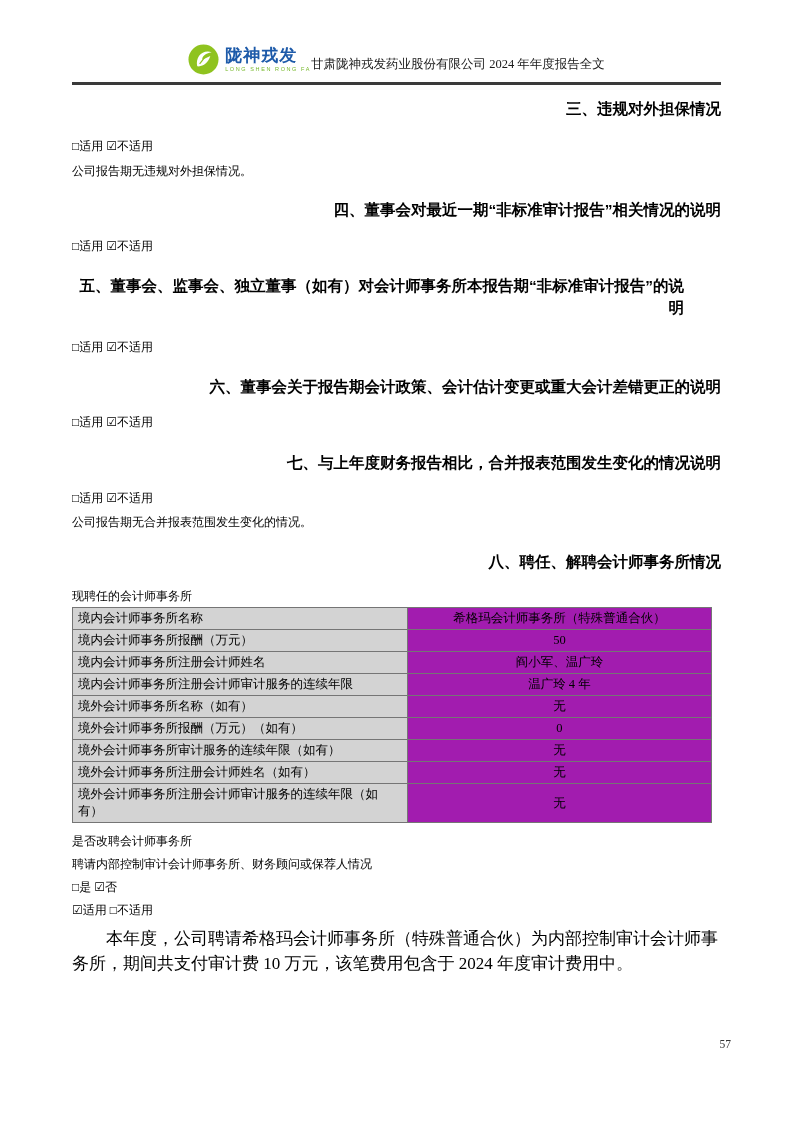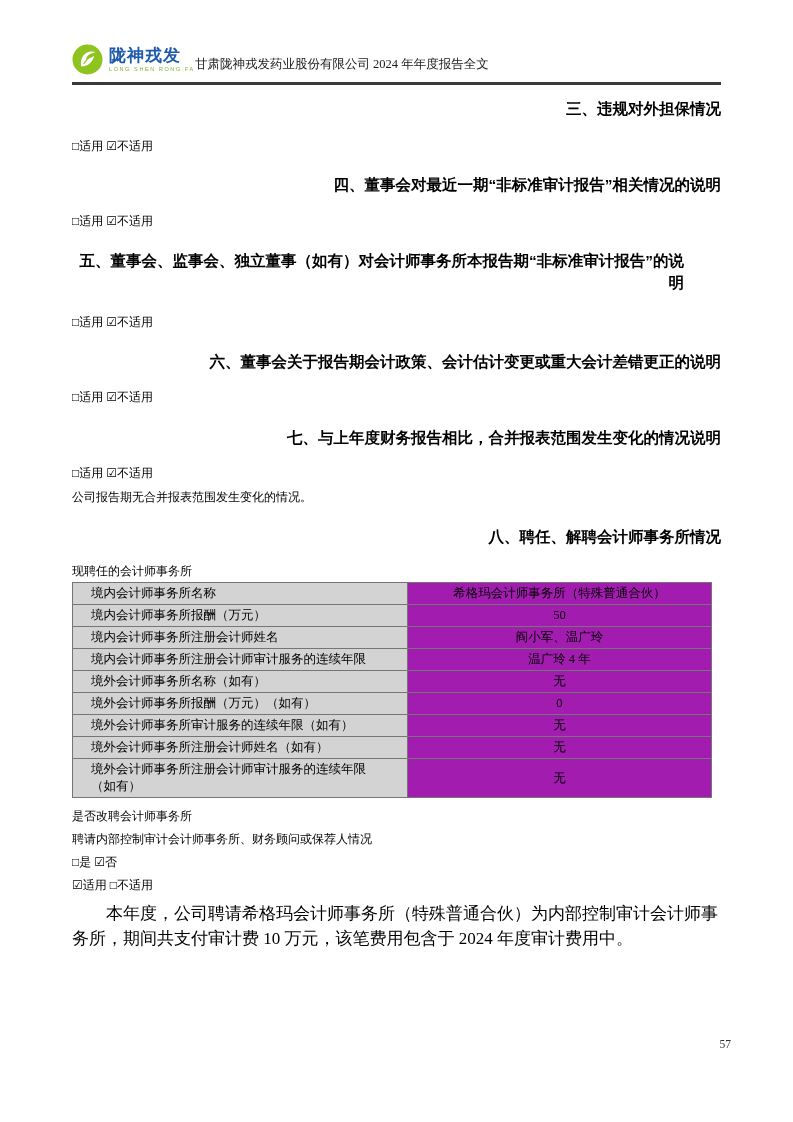--- a/index.html
+++ b/index.html
@@ -13,21 +13,21 @@
     overflow: hidden;
   }
   .page { width: 793px; height: 1122px; position: relative; background: #fff; }
 
   
   .header {
     margin: 0 72px;
     padding-top: 44px;
     padding-bottom: 7px;
     display: flex;
-    justify-content: flex-start;
+    justify-content: center;
     align-items: flex-end;
     border-bottom: 3px solid #3a3a3a;
   }
   .logo { display: flex; align-items: center; gap: 6px; }
   .logo-mark { width: 31px; height: 31px; flex: 0 0 auto; }
   .logo-text { display: flex; flex-direction: column; line-height: 1; }
   .logo-cn {
     font-family: "Liberation Sans", "DejaVu Sans", sans-serif;
     font-weight: 700; font-size: 17px; color: #1d5aa9; letter-spacing: 1px;
   }
@@ -46,21 +46,21 @@
   .bodyline { font-size: 12px; line-height: 17px; }
   .para { font-size: 17px; line-height: 25px; text-indent: 2em; }
 
   
   table.audit {
     width: 640px; border-collapse: collapse; margin-top: 2px;
     font-size: 12.5px;
   }
   table.audit td {
     border: 1px solid #757575;
-    padding: 2px 18px;
+    padding: 2px 5px;
     line-height: 17px;
     vertical-align: middle;
   }
   td.lbl { background: #d3d3d3; width: 52.4%; text-align: left; }
   td.val { background: #a21caf; text-align: center; }
 
   .page-num {
     position: absolute; top: 1038px; right: 62px;
     font-size: 11.5px; color: #333;
   }
@@ -82,20 +82,21 @@
         <span class="logo-en">LONG SHEN RONG FA</span>
       </div>
     </div>
     <div class="doc-title">甘肃陇神戎发药业股份有限公司 2024 年年度报告全文</div>
   </div>
 
   <div class="content">
 
     <div class="s-heading" style="margin-top:13px">三、违规对外担保情况</div>
     <div class="bodyline" style="margin-top:18px">□适用 ☑不适用</div>
+    <div class="bodyline" style="margin-top:8px">公司报告期无违规对外担保情况。</div>
 
     <div class="s-heading" style="margin-top:19px">四、董事会对最近一期“非标准审计报告”相关情况的说明</div>
     <div class="bodyline" style="margin-top:17px">□适用 ☑不适用</div>
 
     <div class="s-heading" style="margin-top:20px; max-width:612px">五、董事会、监事会、独立董事（如有）对会计师事务所本报告期“非标准审计报告”的说明</div>
     <div class="bodyline" style="margin-top:20px">□适用 ☑不适用</div>
 
     <div class="s-heading" style="margin-top:20px">六、董事会关于报告期会计政策、会计估计变更或重大会计差错更正的说明</div>
     <div class="bodyline" style="margin-top:16px">□适用 ☑不适用</div>
 

